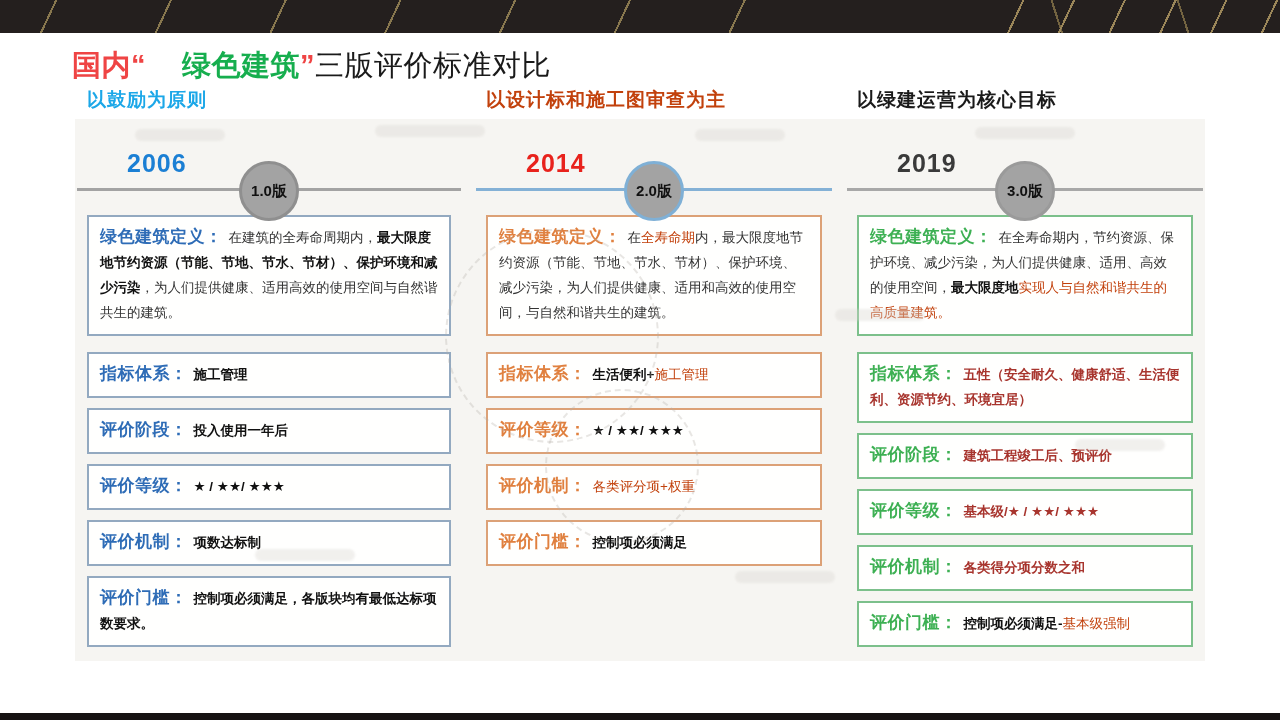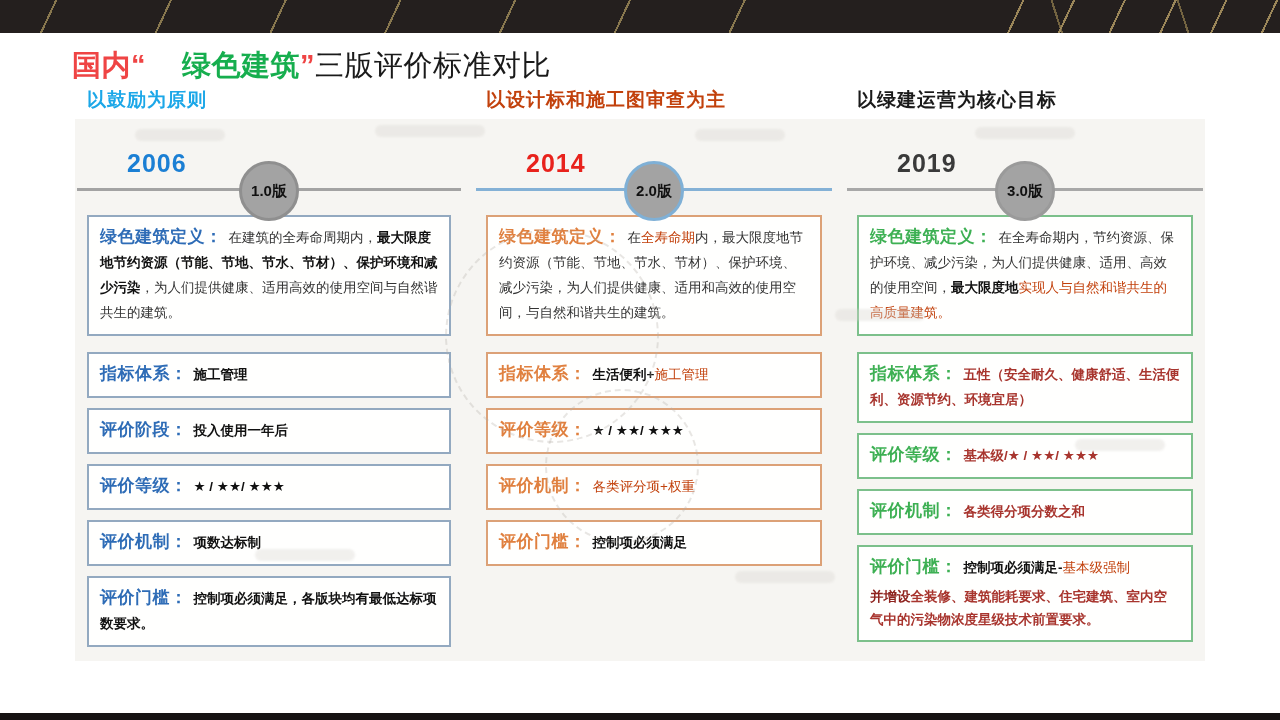--- a/index.html
+++ b/index.html
@@ -163,30 +163,33 @@
     <div class="rows">
             <div class="box def">
     <span class="label">绿色建筑定义：</span><span class="segs"><span class="sg-n">在全寿命期内，节约资源、保护环境、减少污染，为人们提供健康、适用、高效的使用空间，</span><span class="sg-b">最大限度地</span><span class="sg-rb">实现人与自然和谐共生的高质量建筑。</span></span>
     
   </div>
             <div class="box">
     <span class="label">指标体系：</span><span class="segs"><span class="sg-db">五性（安全耐久、健康舒适、生活便利、资源节约、环境宜居）</span></span>
     
   </div>
             <div class="box">
+    <span class="label">评价阶段：</span><span class="segs"><span class="sg-db">建筑工程竣工后、预评价</span></span>
+    
+  </div>
+            <div class="box">
     <span class="label">评价等级：</span><span class="segs"><span class="sg-db">基本级/★ / ★★/ ★★★</span></span>
     
   </div>
             <div class="box">
     <span class="label">评价机制：</span><span class="segs"><span class="sg-db">各类得分项分数之和</span></span>
     
   </div>
             <div class="box">
     <span class="label">评价门槛：</span><span class="segs"><span class="sg-b">控制项必须满足-</span><span class="sg-rb">基本级强制</span></span>
-    <div class="extra"><span class="sg-dbb">并增设</span><span class="sg-db">全装修、建筑能耗要求、住宅建筑、室内空气中的污染物浓度星级技术前置要求。</span></div>
   </div>
           </div>
   </div>
       </div>
   </div>
 
   <div class="bottombar"></div>
 </div>
 
 </body></html>

